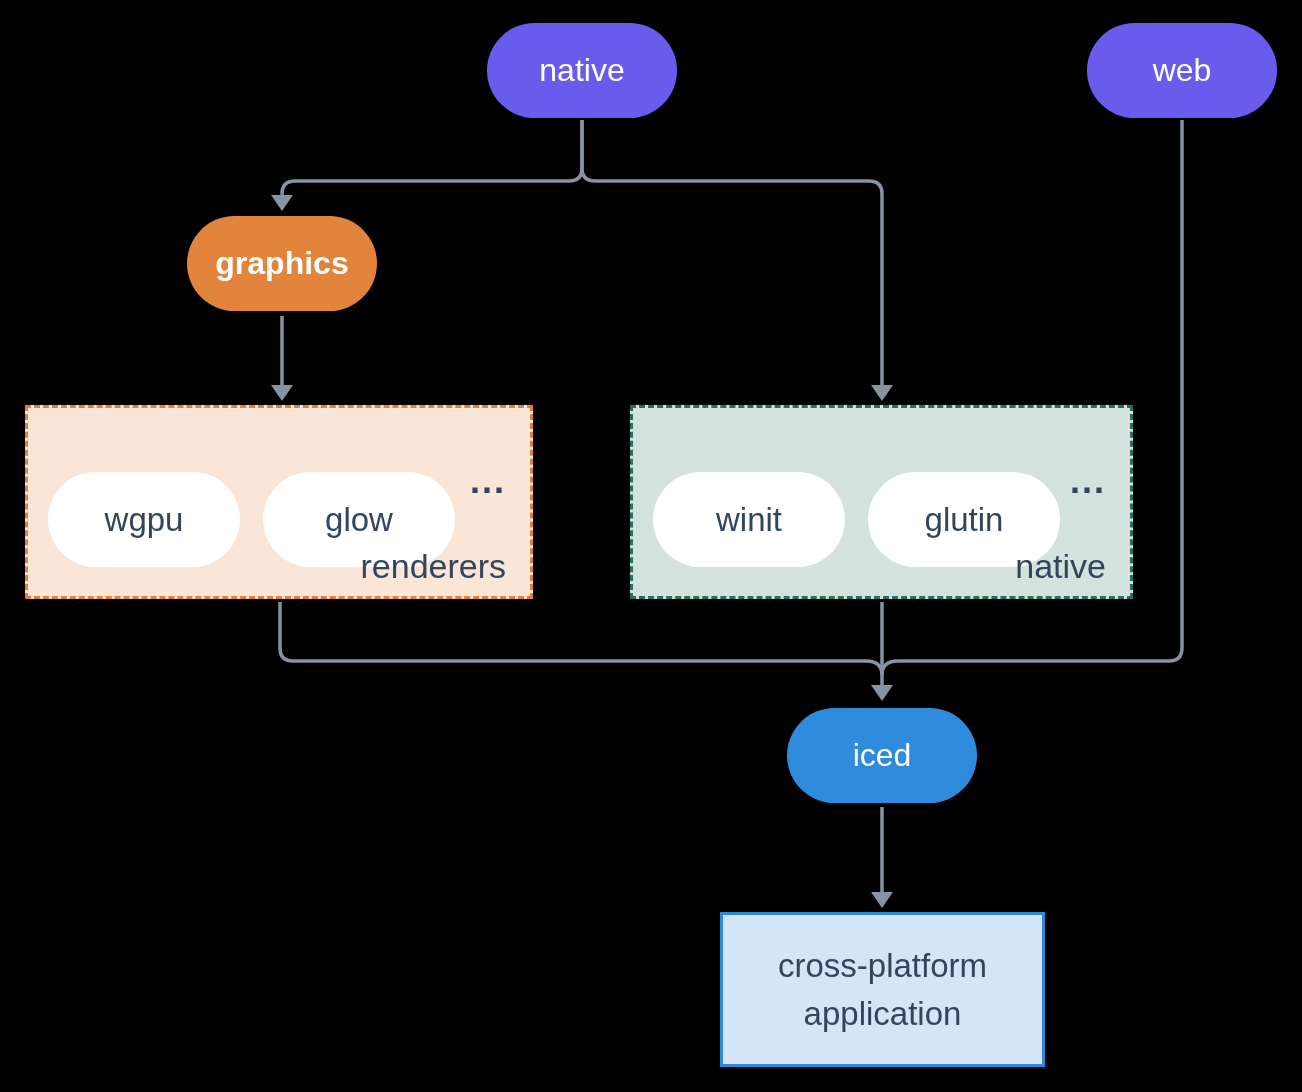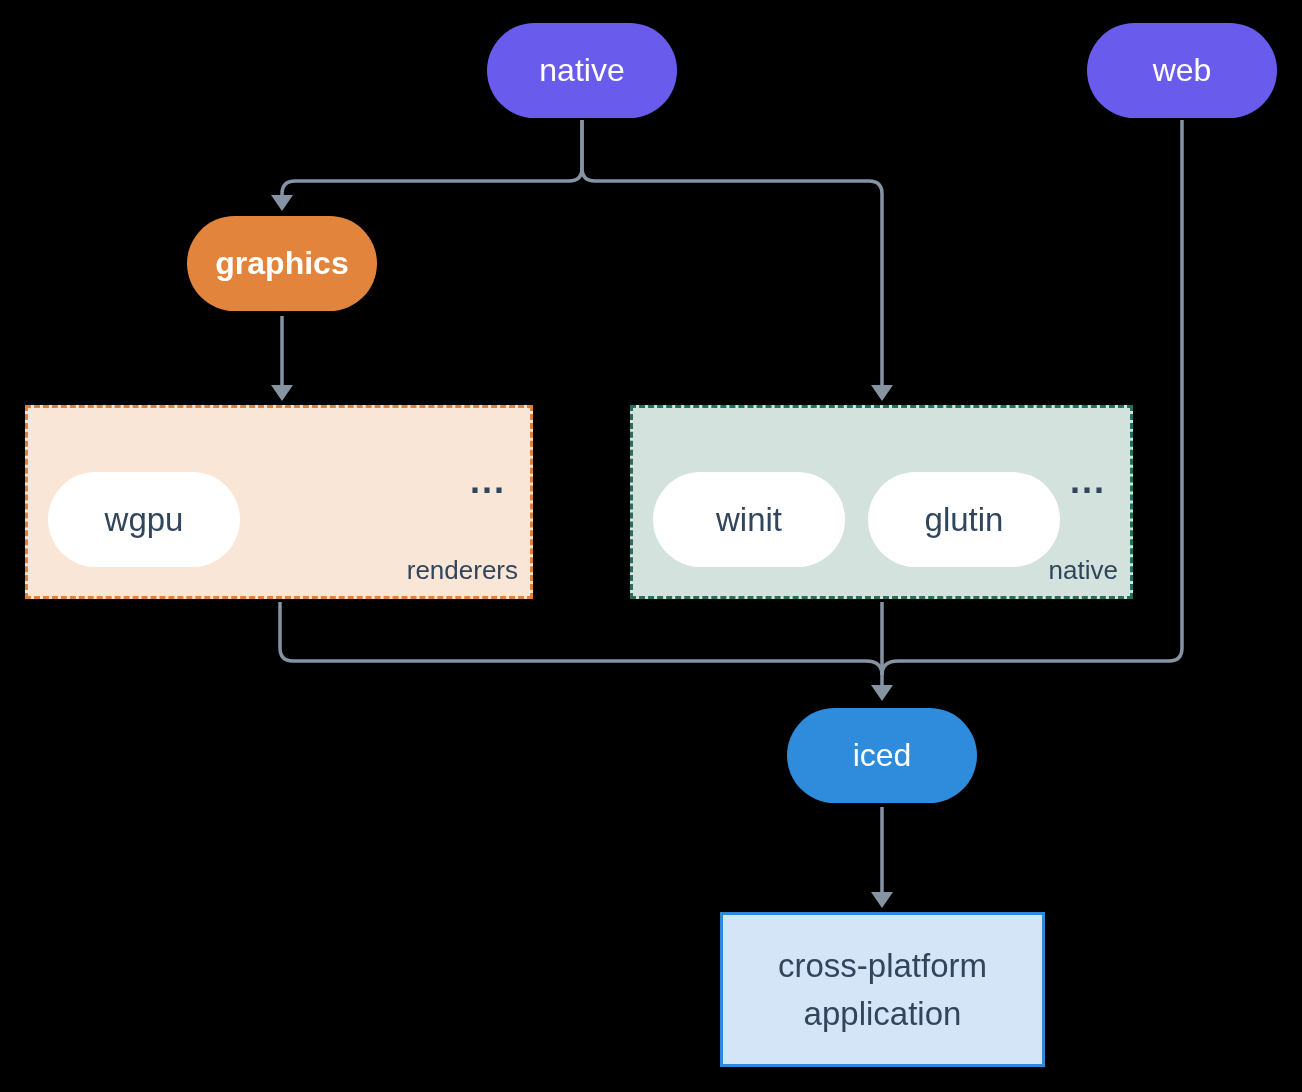--- a/index.html
+++ b/index.html
@@ -92,23 +92,23 @@
     position: absolute;
     right: 24px;
     top: 52px;
     font-size: 36px;
     font-weight: bold;
     letter-spacing: 2px;
     color: var(--text-dark);
   }
   .group-label {
     position: absolute;
-    right: 12px;
+    right: 24px;
     bottom: 10px;
-    font-size: 26px;
+    font-size: 34px;
     color: var(--text-dark);
   }
   .app-box {
     position: absolute;
     left: 720px;
     top: 912px;
     width: 325px;
     height: 155px;
     background: var(--app-fill);
     border: 3px solid var(--app-border);
@@ -151,20 +151,23 @@
   </div>
 
   <div class="pill pill-graphics">
     <span>graphics</span>
   </div>
 
   <div class="group group-renderers">
     <div class="inner-pill first">
       <span>wgpu</span>
     </div>
+    <div class="inner-pill second">
+      <span>glow</span>
+    </div>
     <span class="ellipsis">...</span>
     <span class="group-label">renderers</span>
   </div>
 
   <div class="group group-shells">
     <div class="inner-pill second">
       <span>glutin</span>
     </div>
     <div class="inner-pill first">
       <span>winit</span>

